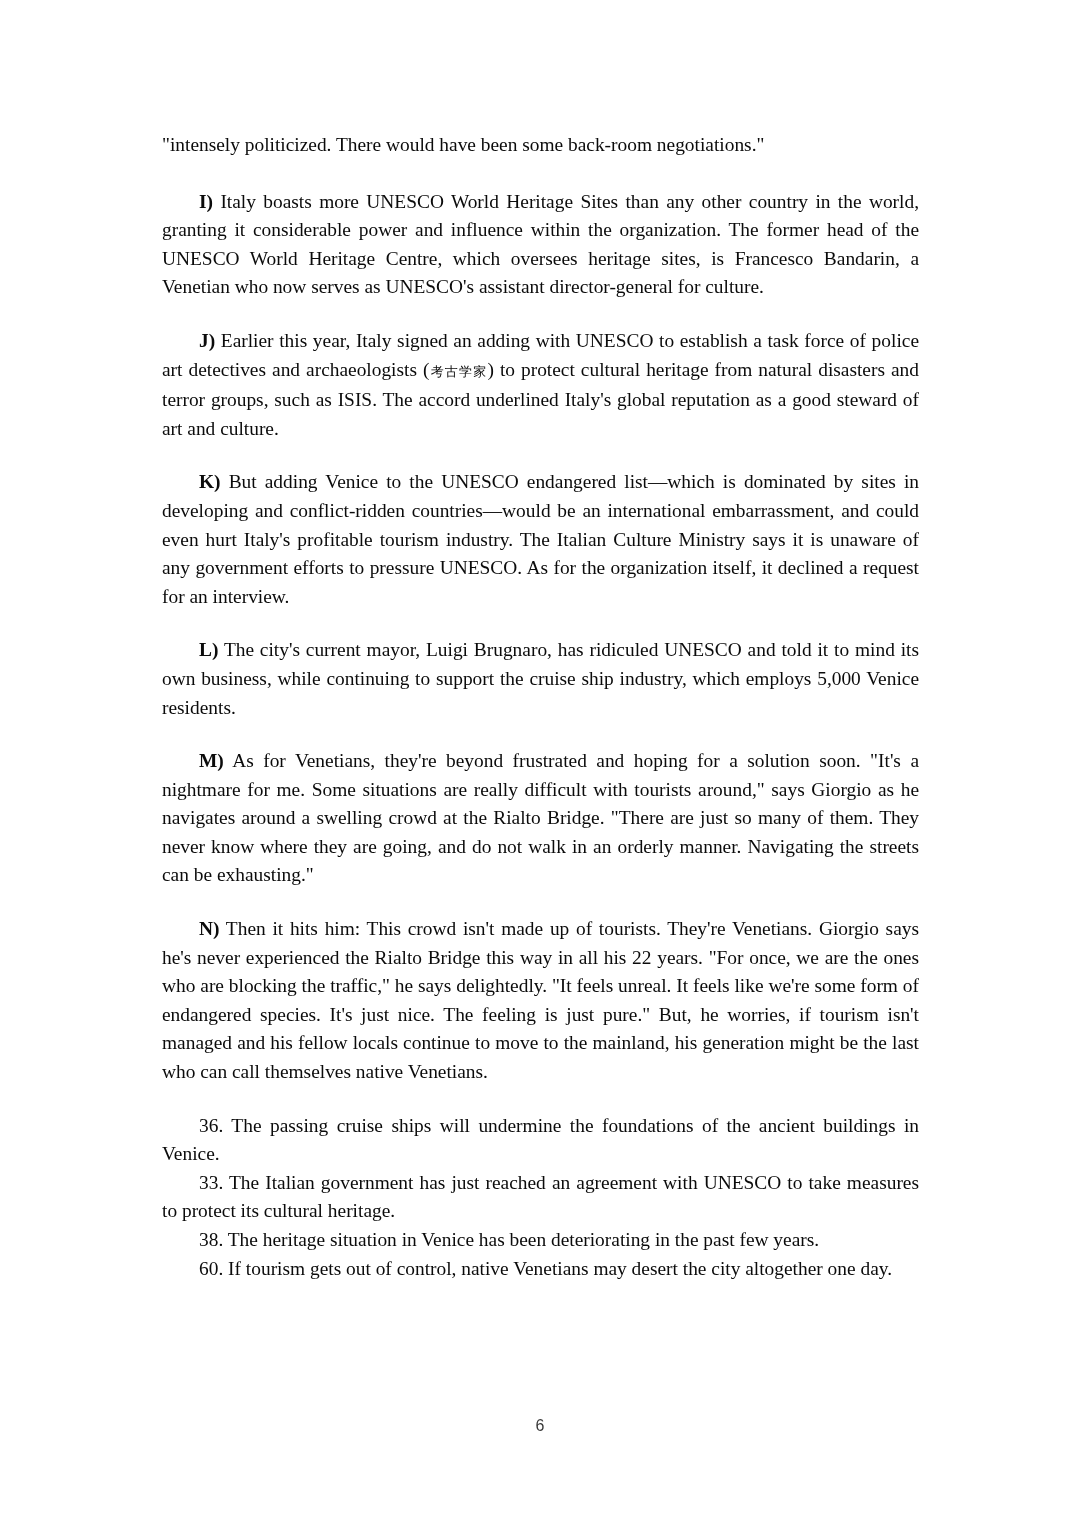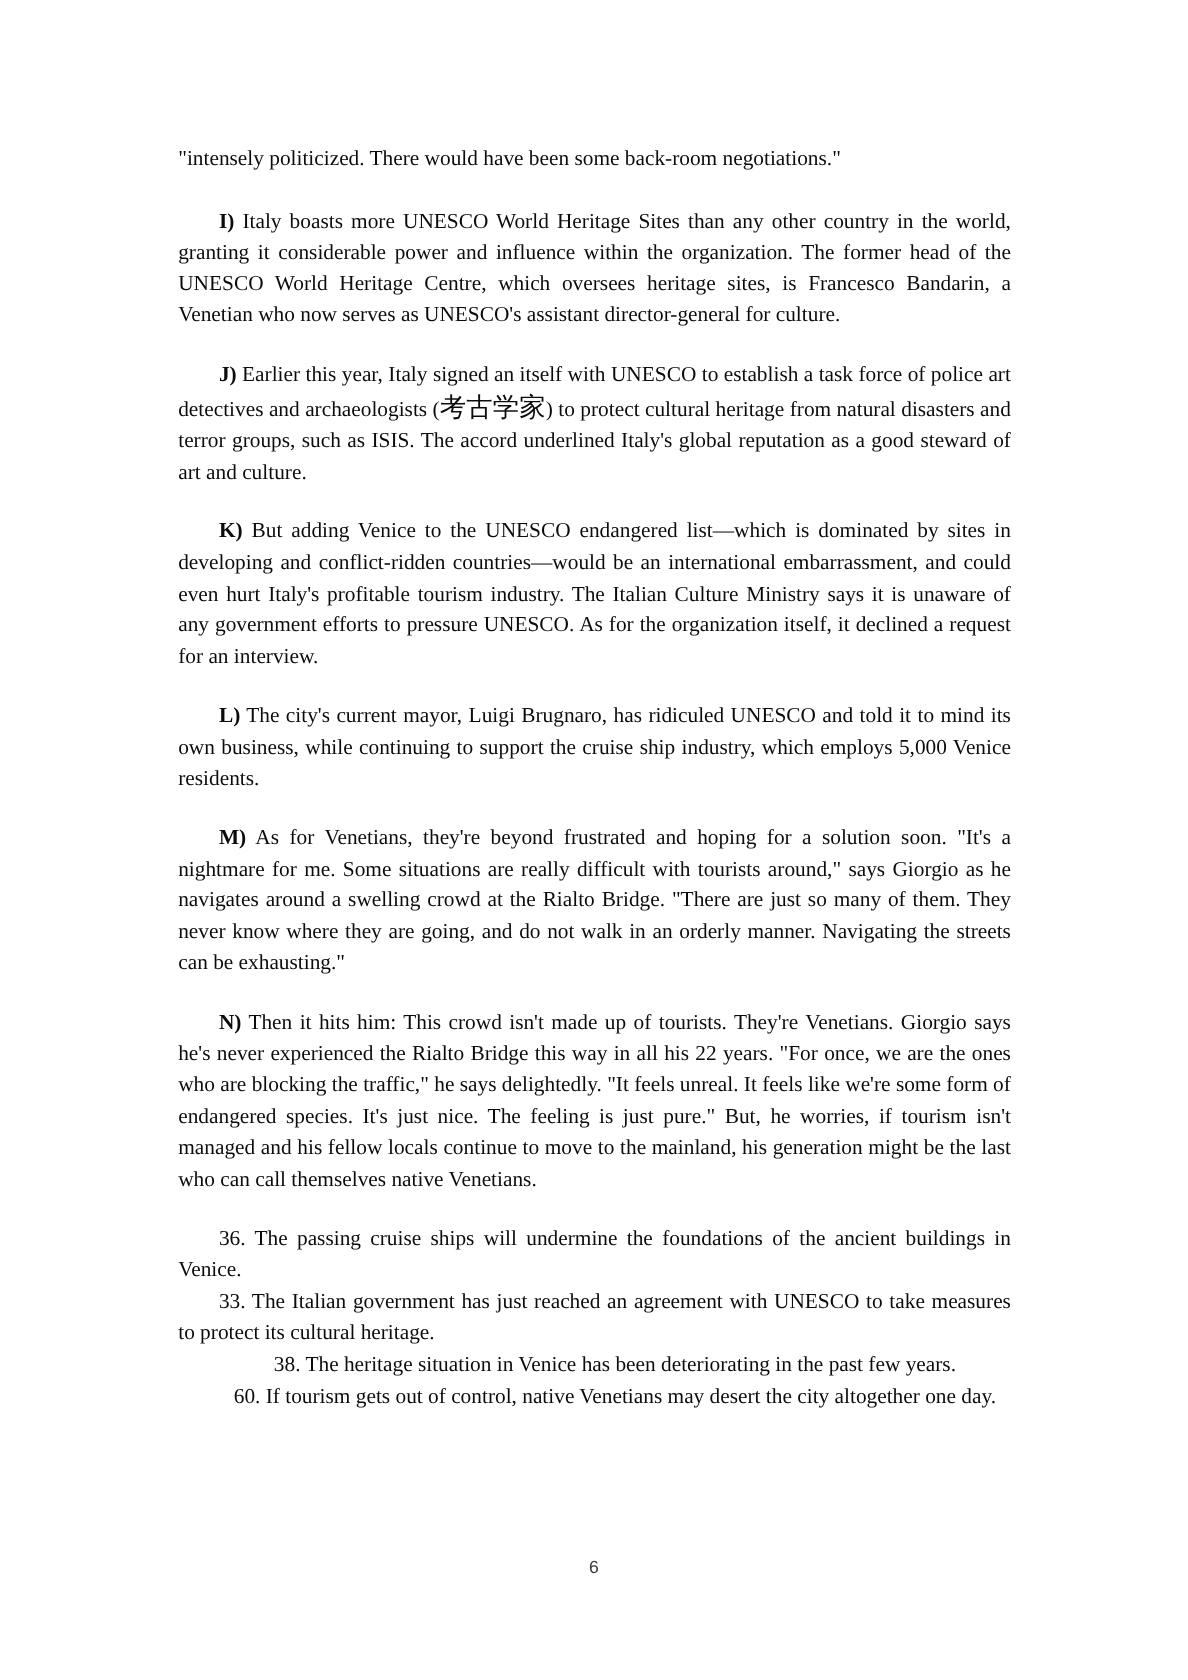--- a/index.html
+++ b/index.html
@@ -45,25 +45,25 @@
     font-weight: bold;
   }
   .statements {
     margin-top: 17px;
   }
   .statement {
     text-indent: 37px;
     margin: 0;
   }
   .statement.short {
-    text-align: center;
+    text-align: left;
   }
   .cjk {
     font-family: "DejaVu Sans", "Liberation Sans", sans-serif;
-    font-size: 24px;
+    font-size: 13px;
   }
   .page-number {
     position: absolute;
     left: 0;
     top: 1417px;
     width: 1080px;
     text-align: center;
     font-family: "Liberation Sans", "DejaVu Sans", sans-serif;
     font-size: 16px;
     color: #3a3a3a;
@@ -76,21 +76,21 @@
 
   <div class="content">
 
     <p class="carryover">"intensely politicized. There would have been some back-room negotiations."</p>
 
     <p class="body-para">
       <span class="marker">I)</span><span> Italy boasts more UNESCO World Heritage Sites than any other country in the world, granting it considerable power and influence within the organization. The former head of the UNESCO World Heritage Centre, which oversees heritage sites, is Francesco Bandarin, a Venetian who now serves as UNESCO's assistant director-general for culture.</span>
     </p>
 
     <p class="body-para">
-      <span class="marker">J)</span><span> Earlier this year, Italy signed an itself with UNESCO to establish a task force of police art detectives and archaeologists (</span><span class="cjk">考古学家</span><span>) to protect cultural heritage from natural disasters and terror groups, such as ISIS. The accord underlined Italy's global reputation as a good steward of art and culture.</span>
+      <span class="marker">J)</span><span> Earlier this year, Italy signed an adding with UNESCO to establish a task force of police art detectives and archaeologists (</span><span class="cjk">考古学家</span><span>) to protect cultural heritage from natural disasters and terror groups, such as ISIS. The accord underlined Italy's global reputation as a good steward of art and culture.</span>
     </p>
 
     <p class="body-para">
       <span class="marker">K)</span><span> But adding Venice to the UNESCO endangered list—which is dominated by sites in developing and conflict-ridden countries—would be an international embarrassment, and could even hurt Italy's profitable tourism industry. The Italian Culture Ministry says it is unaware of any government efforts to pressure UNESCO. As for the organization itself, it declined a request for an interview.</span>
     </p>
 
     <p class="body-para">
       <span class="marker">L)</span><span> The city's current mayor, Luigi Brugnaro, has ridiculed UNESCO and told it to mind its own business, while continuing to support the cruise ship industry, which employs 5,000 Venice residents.</span>
     </p>
 

